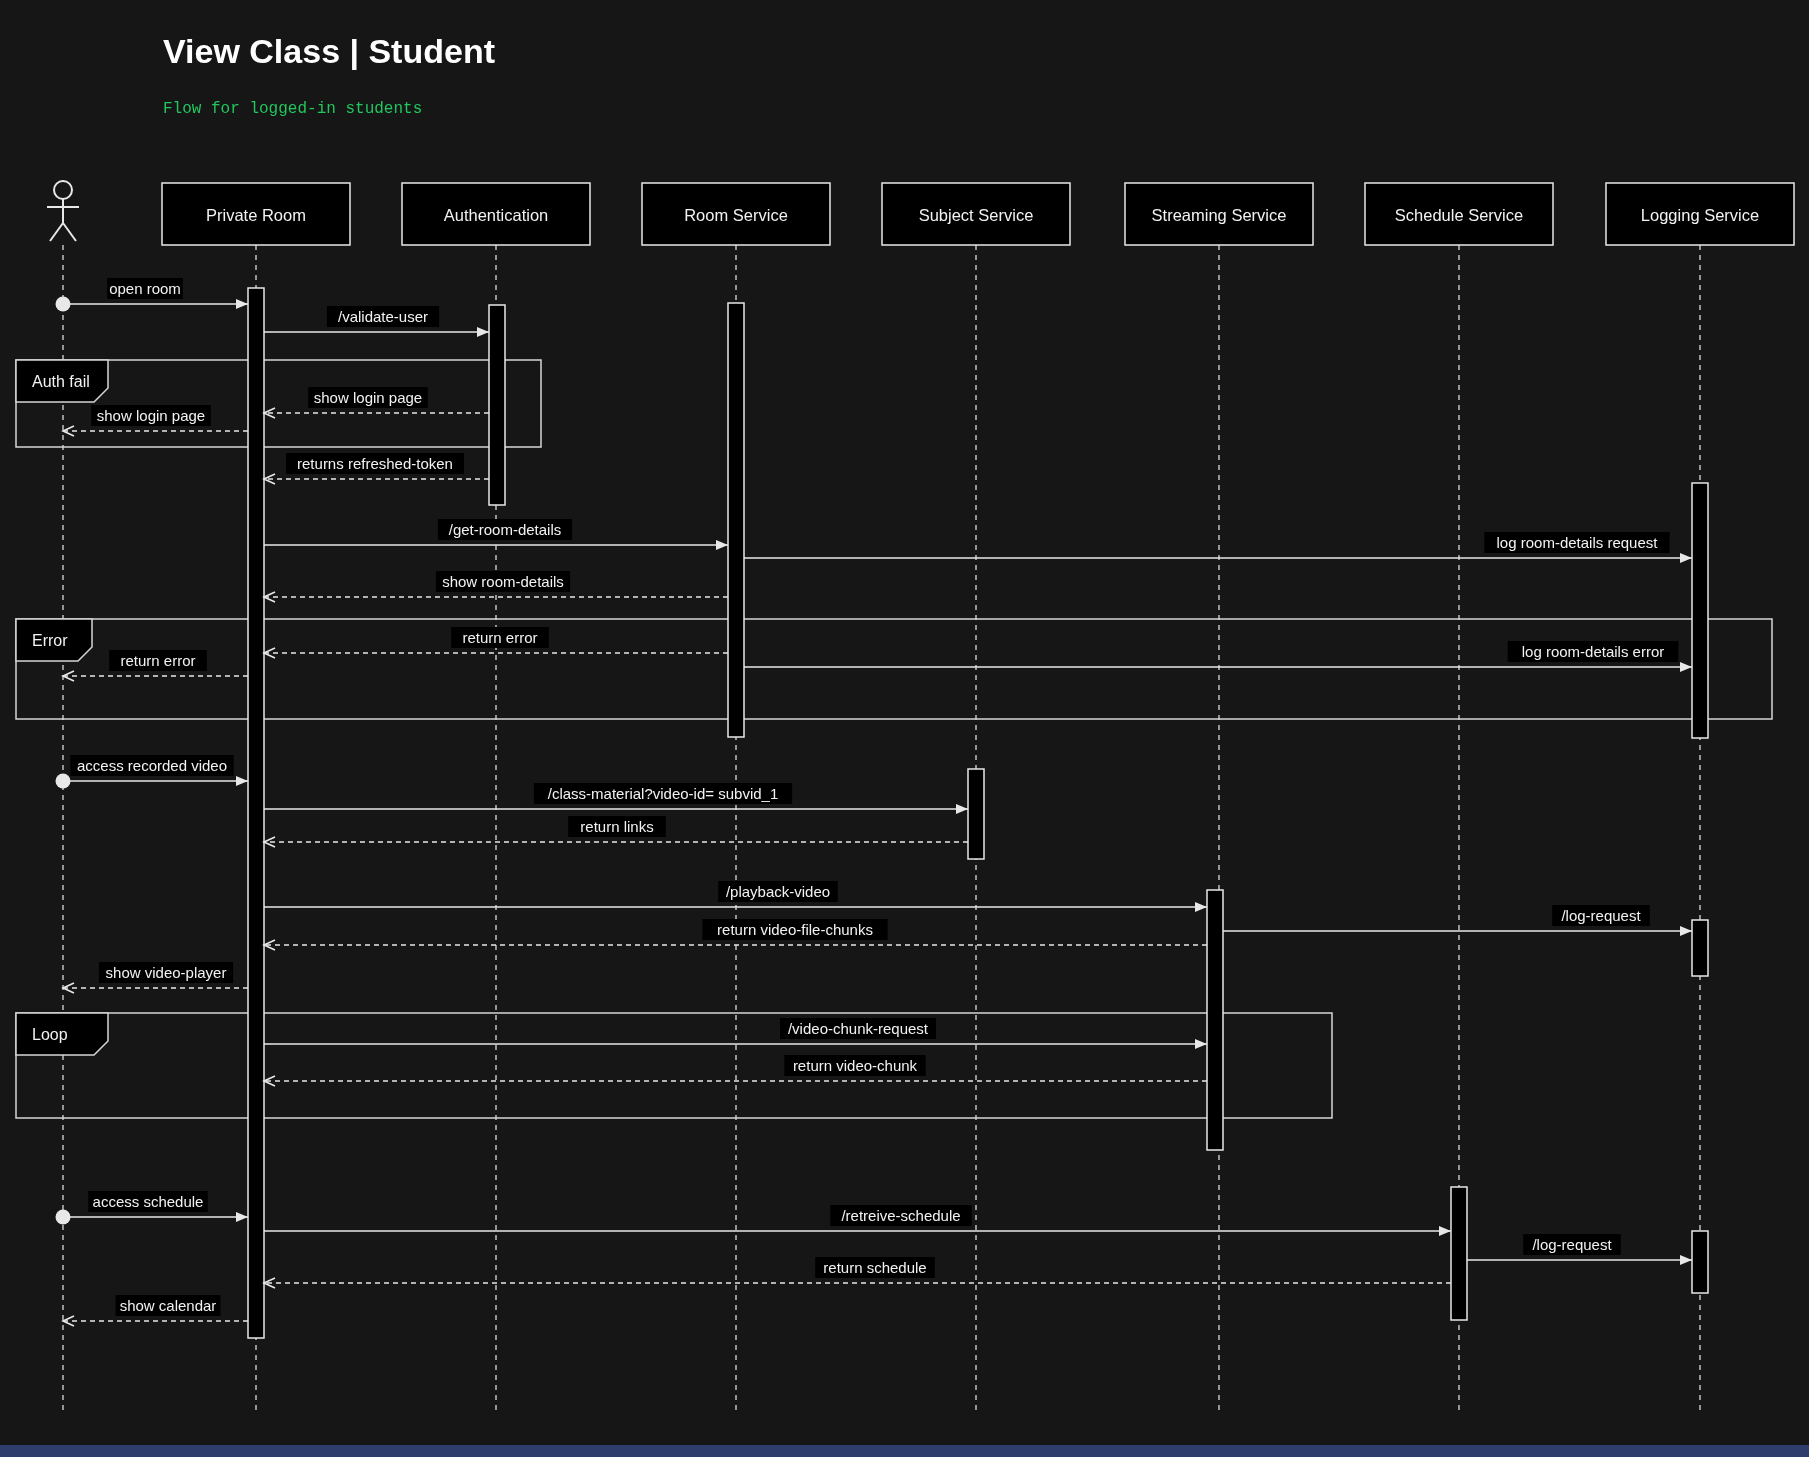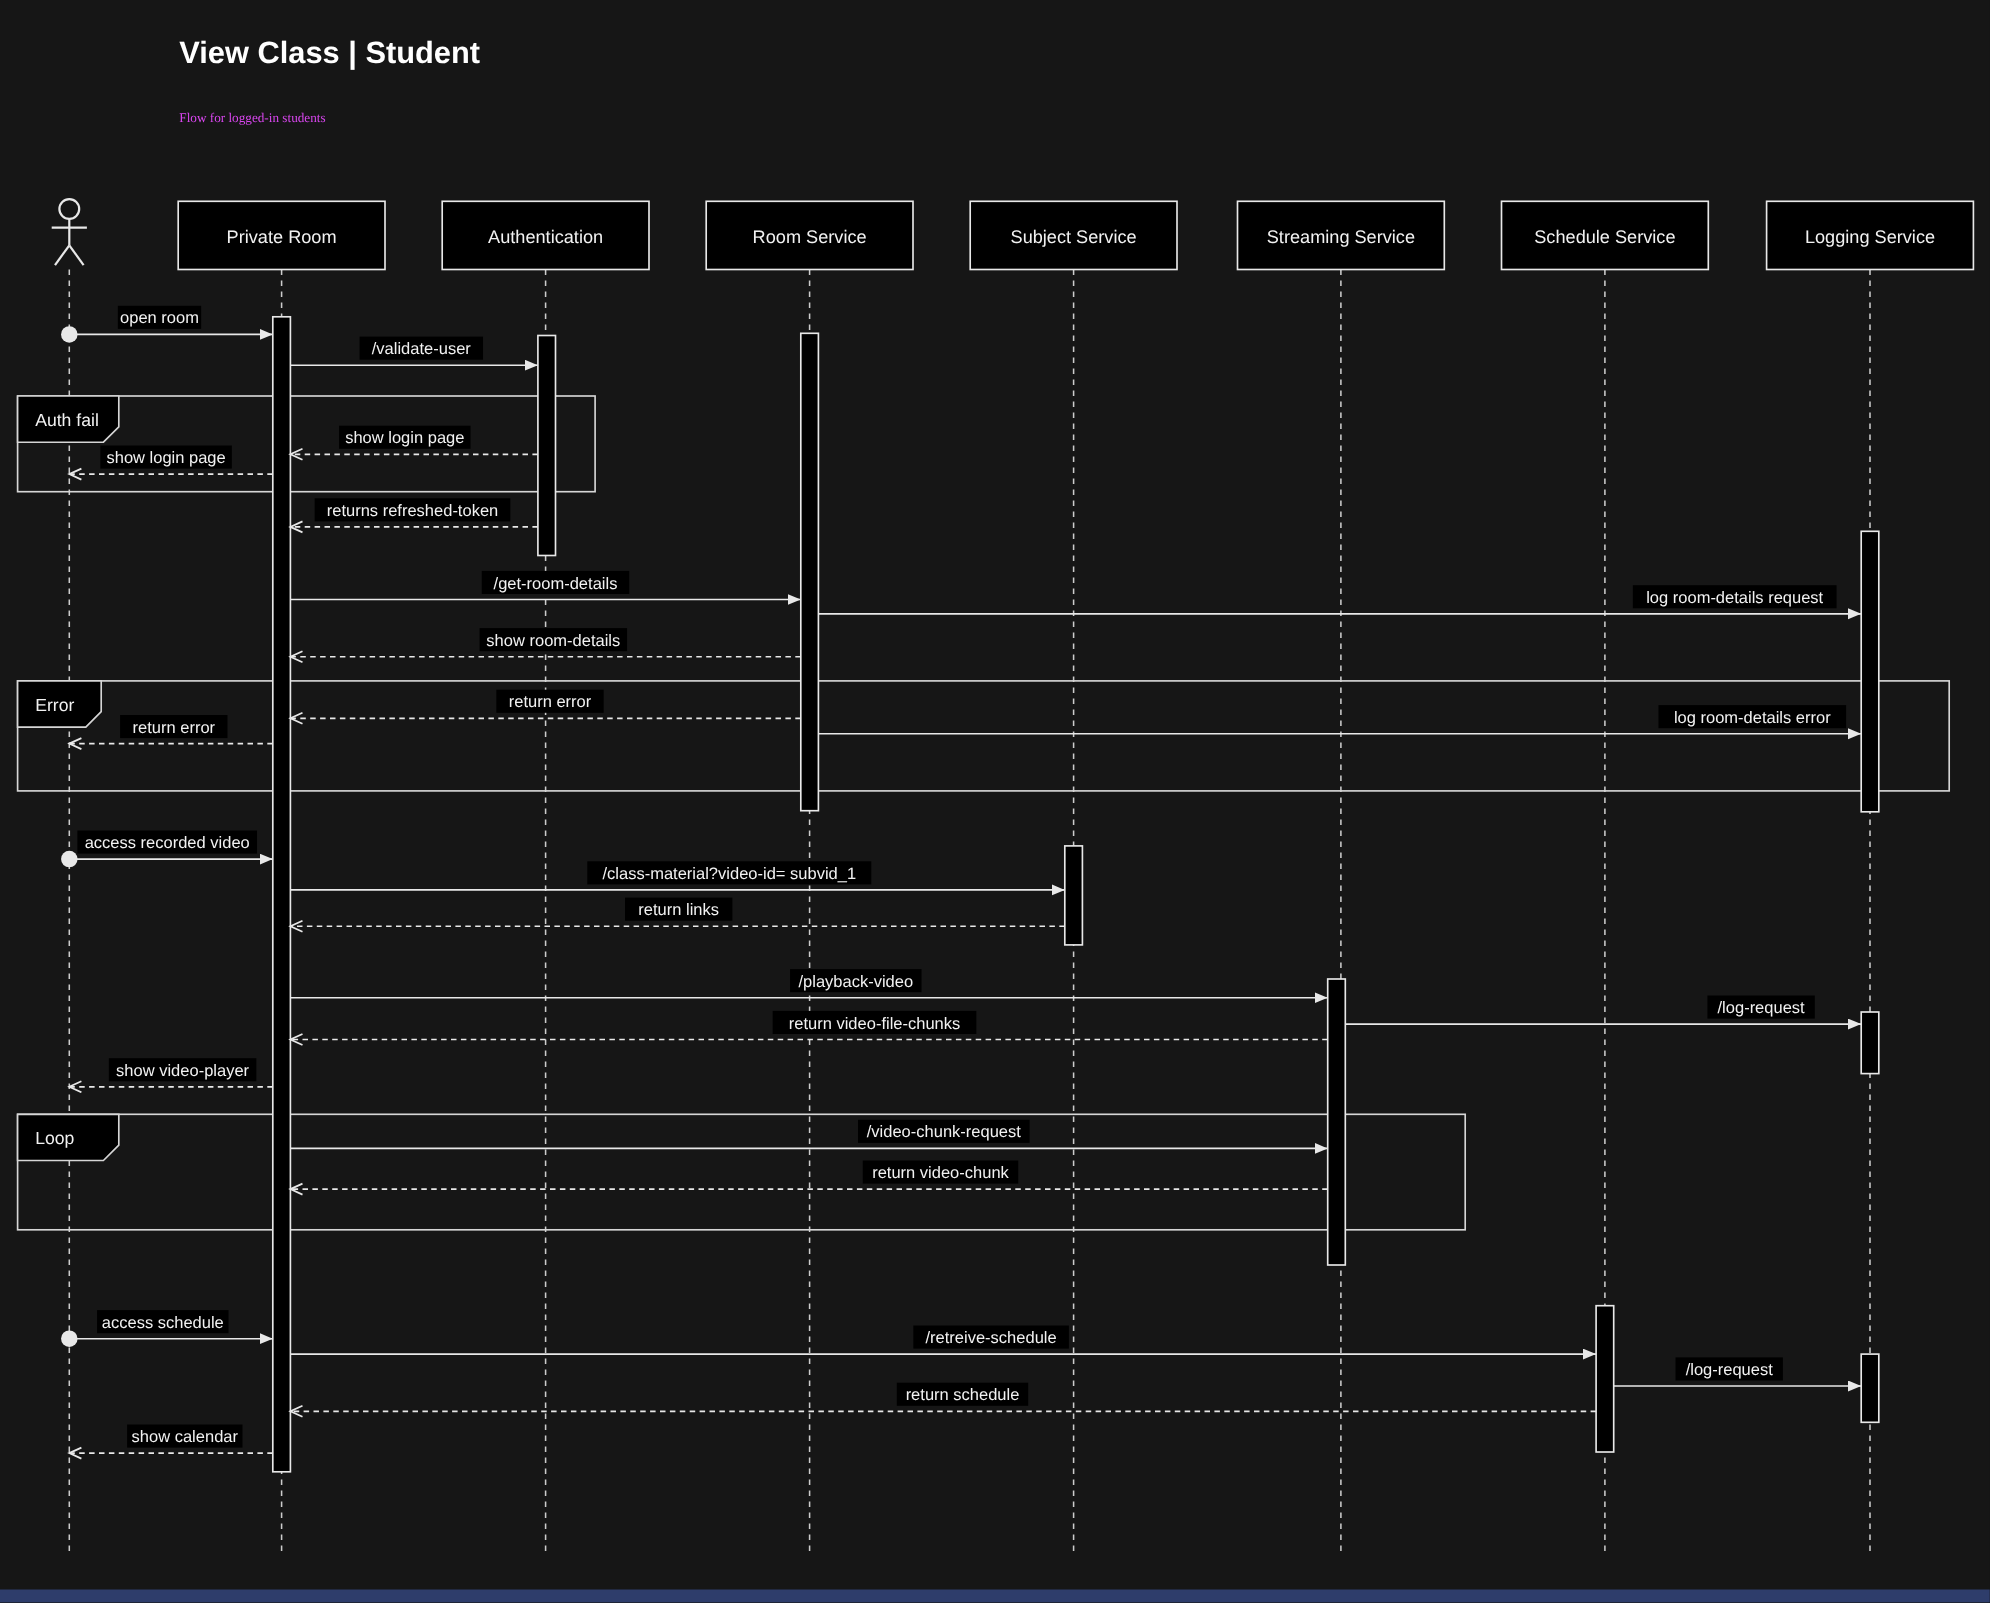--- a/index.html
+++ b/index.html
@@ -1,22 +1,22 @@
 <!DOCTYPE html>
 <html><head>
 <meta charset="utf-8">
 <style>
   html,body{margin:0;padding:0;background:#161616;}
   #canvas{position:relative;width:1809px;height:1457px;background:#161616;overflow:hidden;
           font-family:"Liberation Sans",sans-serif;}
   #diagram-svg{position:absolute;left:0;top:0;}
-  .title{position:absolute;left:163px;top:32px;font-size:28px;font-weight:bold;color:#ffffff;
+  .title{position:absolute;left:163px;top:32px;font-size:34px;font-weight:bold;color:#ffffff;
          font-family:"Liberation Sans",sans-serif;}
-  .subtitle{position:absolute;left:163px;top:100px;font-size:12px;color:#d946ef;
-            font-family:Liberation Serif, serif;}
+  .subtitle{position:absolute;left:163px;top:100px;font-size:16px;color:#22c55e;
+            font-family:Liberation Mono, monospace;}
   text{fill:#f2f2f2;font-family:"Liberation Sans",sans-serif;}
   text.msg{font-size:15px;}
   text.participant{font-size:16.5px;}
   text.framelabel{font-size:16px;}
 </style>
 </head>
 <body>
 
 <div id="canvas">
   <svg id="diagram-svg" width="1809" height="1457">

